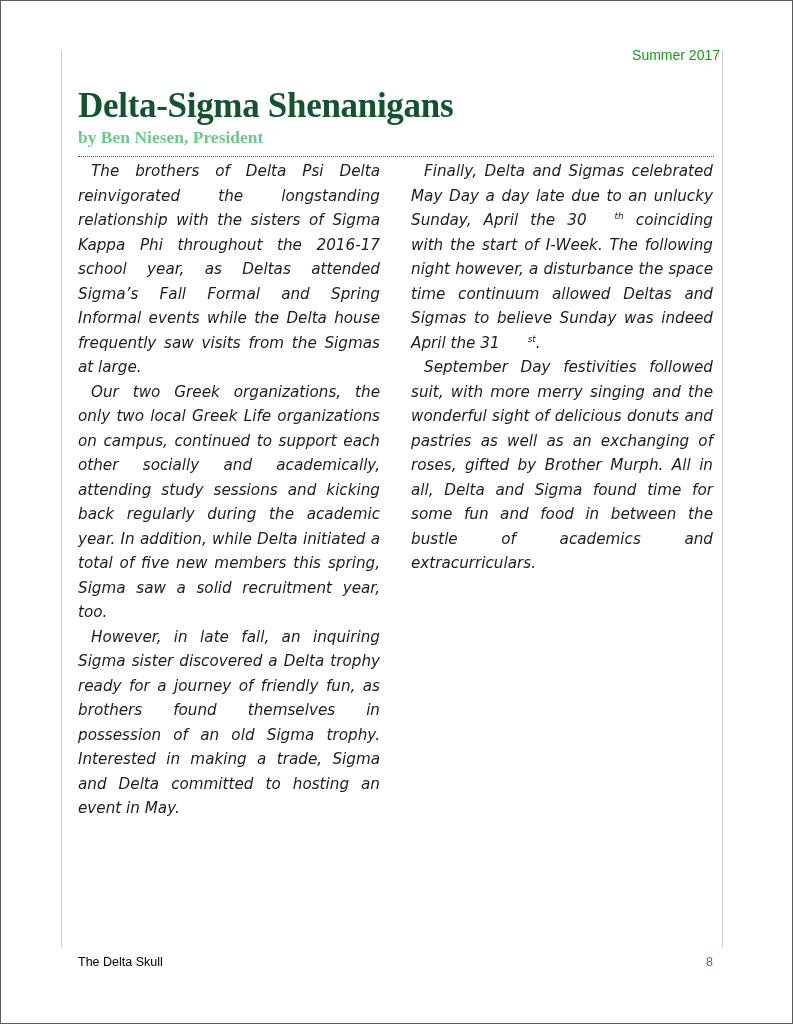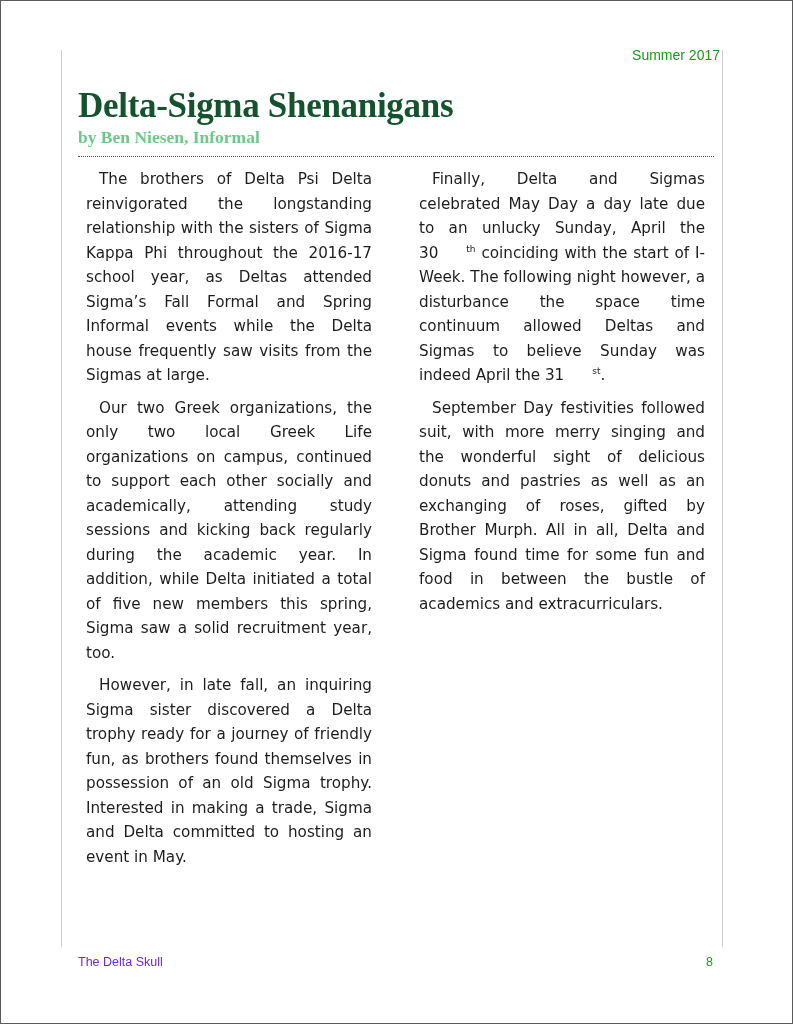--- a/index.html
+++ b/index.html
@@ -38,43 +38,43 @@
       border-top: 1.5px dotted #555;
     }
     .column {
       position: absolute; top: 159px; width: 302px;
       font-family: "DejaVu Sans", sans-serif;
       font-size: 15.2px; line-height: 24.5px; color: #1d1d1d;
       text-align: justify;
     }
     .col-left { left: 78px; }
     .col-right { left: 411px; }
-    .column p { margin: 8px; text-indent: 13px; }
+    .column p { margin: 0; text-indent: 13px; font-style: italic; }
     .column p.no-indent { text-indent: 0; }
     sup { font-size: 9px; line-height: 0; vertical-align: 6px; padding-left: 28px; }
     .footer-left {
       position: absolute; left: 78px; top: 955px;
-      font-family: "Liberation Sans", sans-serif; font-size: 12.5px; color: #6d28d9;
+      font-family: "Liberation Sans", sans-serif; font-size: 12.5px; color: #000000;
     }
     .footer-right {
       position: absolute; right: 80px; top: 955px;
       font-family: "Liberation Sans", sans-serif; font-size: 12.5px; color: #1a9a1a;
     }
   </style>
 </head>
 <body>
 
 <div class="page-frame"></div>
 <div class="margin-rule rule-left"></div>
 <div class="margin-rule rule-right"></div>
 
 <div class="issue-date">Summer 2017</div>
 
 <h1 class="title">Delta-Sigma Shenanigans</h1>
-<h2 class="byline">by Ben Niesen, Informal</h2>
+<h2 class="byline">by Ben Niesen, President</h2>
 <div class="dotted-rule"></div>
 
 <div class="column col-left">
   <p>The brothers of Delta Psi Delta reinvigorated the longstanding relationship with the sisters of Sigma Kappa Phi throughout the 2016-17 school year, as Deltas attended Sigma’s Fall Formal and Spring Informal events while the Delta house frequently saw visits from the Sigmas at large.</p>
   <p>Our two Greek organizations, the only two local Greek Life organizations on campus, continued to support each other socially and academically, attending study sessions and kicking back regularly during the academic year. In addition, while Delta initiated a total of five new members this spring, Sigma saw a solid recruitment year, too.</p>
   <p>However, in late fall, an inquiring Sigma sister discovered a Delta trophy ready for a journey of friendly fun, as brothers found themselves in possession of an old Sigma trophy. Interested in making a trade, Sigma and Delta committed to hosting an event in May.</p>
 </div>
 
 <div class="column col-right">
   <p><span>Finally, Delta and Sigmas celebrated May Day a day late due to an unlucky Sunday, April the 30</span><sup>th</sup><span> coinciding with the start of I-Week. The following night however, a disturbance the space time continuum allowed Deltas and Sigmas to believe Sunday was indeed April the 31</span><sup>st</sup><span>.</span></p>

